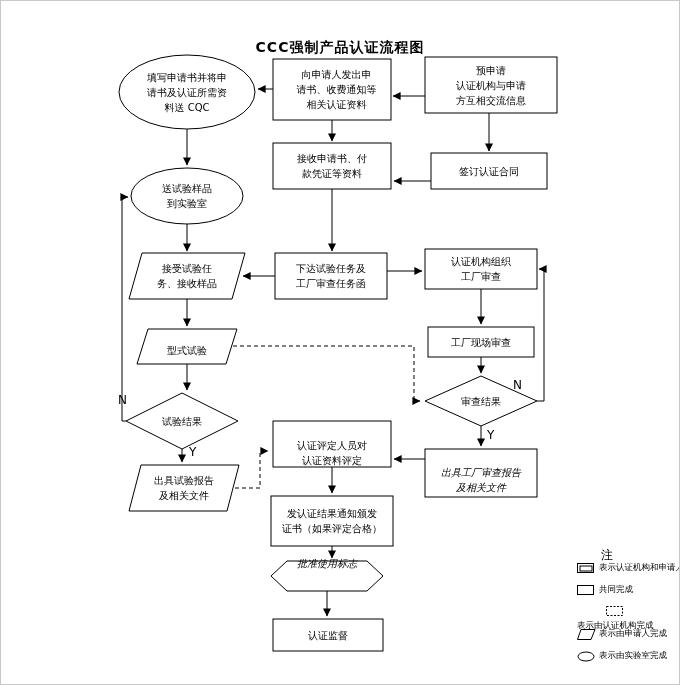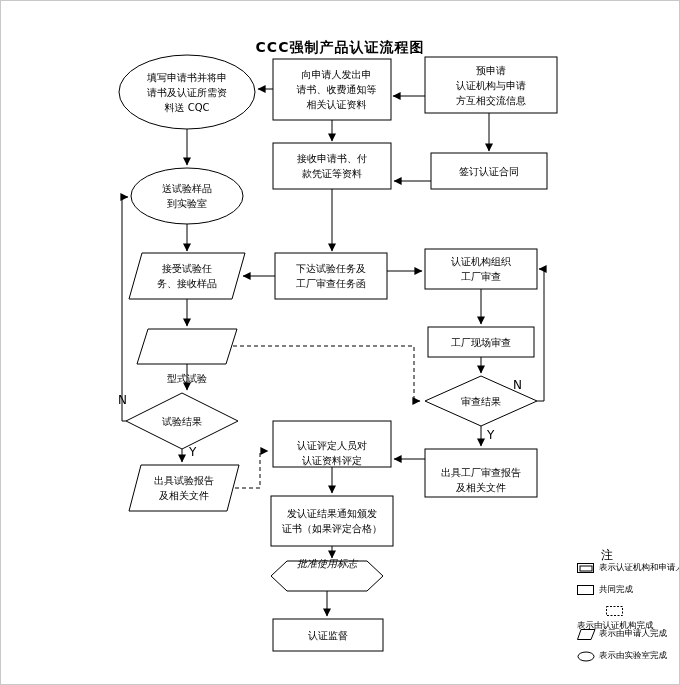--- a/index.html
+++ b/index.html
@@ -100,29 +100,29 @@
   <div class="node-label" style="left:272px;top:142px;width:118px;height:46px;">接收申请书、付
 款凭证等资料</div>
   <div class="node-label" style="left:134px;top:170px;width:104px;height:50px;">送试验样品
 到实验室</div>
   <div class="node-label" style="left:128px;top:252px;width:116px;height:46px;">接受试验任
 务、接收样品</div>
   <div class="node-label" style="left:274px;top:252px;width:112px;height:46px;">下达试验任务及
 工厂审查任务函</div>
   <div class="node-label" style="left:424px;top:248px;width:112px;height:40px;">认证机构组织
 工厂审查</div>
-  <div class="node-label" style="left:136px;top:328px;width:100px;height:42px;margin-top:28px;">型式试验</div>
+  <div class="node-label" style="left:136px;top:328px;width:100px;height:42px;">型式试验</div>
   <div class="node-label" style="left:427px;top:326px;width:106px;height:30px;">工厂现场审查</div>
   <div class="node-label" style="left:125px;top:392px;width:112px;height:56px;">试验结果</div>
   <div class="node-label" style="left:424px;top:375px;width:112px;height:50px;">审查结果</div>
   <div class="node-label" style="left:128px;top:464px;width:110px;height:46px;">出具试验报告
 及相关文件</div>
   <div class="node-label" style="left:272px;top:420px;width:118px;height:64px;">认证评定人员对
 认证资料评定</div>
-  <div class="node-label" style="left:424px;top:448px;width:112px;height:62px;">出具工厂审查报告
+  <div class="node-label" style="left:424px;top:448px;width:112px;height:62px;font-style:italic;">出具工厂审查报告
 及相关文件</div>
   <div class="node-label" style="left:270px;top:495px;width:122px;height:50px;">发认证结果通知颁发
 证书（如果评定合格）</div>
   <div class="node-label" style="left:270px;top:552px;width:112px;height:20px;font-style:italic;">批准使用标志</div>
   <div class="node-label" style="left:272px;top:618px;width:110px;height:32px;">认证监督</div>
 
   <div class="branch-label" style="left:117px;top:392px;">N</div>
   <div class="branch-label" style="left:188px;top:444px;">Y</div>
   <div class="branch-label" style="left:512px;top:377px;">N</div>
   <div class="branch-label" style="left:486px;top:427px;">Y</div>

